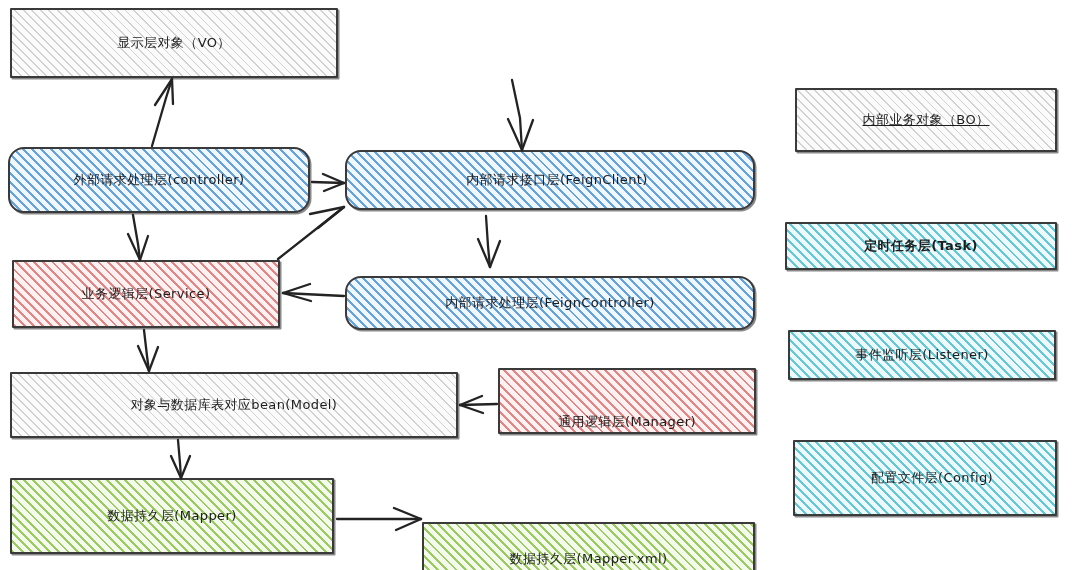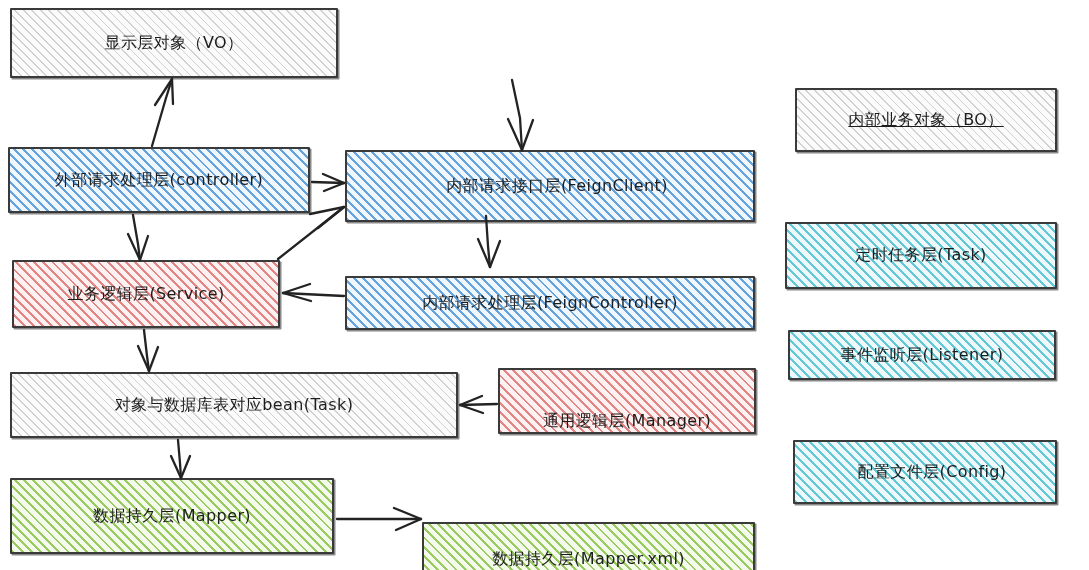--- a/index.html
+++ b/index.html
@@ -19,21 +19,21 @@
   }
   .node {
     position: absolute;
     box-sizing: border-box;
     display: flex;
     align-items: center;
     justify-content: center;
     border: 2.2px solid #3a3a3a;
     border-radius: 1px;
     color: #1d1d1d;
-    font-size: 16px;
+    font-size: 13px;
     letter-spacing: 0.4px;
     text-align: center;
     line-height: 1.15;
     padding: 2px 6px;
     z-index: 3;
     box-shadow: 1.5px 1.5px 0 rgba(40,40,40,0.55);
   }
   .node .label {
     position: relative;
     z-index: 2;
@@ -51,20 +51,21 @@
       rgba(255,255,255,0) 6px);
   }
   .fill-blue {
     background-color: #ddeefc;
     background-image: repeating-linear-gradient(
       45deg,
       rgba(80,150,215,0.85) 0px,
       rgba(80,150,215,0.85) 2.1px,
       rgba(255,255,255,0.55) 2.1px,
       rgba(255,255,255,0.55) 6.5px);
+    border-radius: 16px;
   }
   .fill-red {
     background-color: #fbe2e2;
     background-image: repeating-linear-gradient(
       45deg,
       rgba(219,110,110,0.8) 0px,
       rgba(219,110,110,0.8) 2.0px,
       rgba(255,255,255,0.5) 2.0px,
       rgba(255,255,255,0.5) 6.5px);
   }
@@ -115,49 +116,49 @@
 
 
   <div class="node fill-grey" style="left:795px; top:88px; width:262px; height:64px;text-decoration:underline;">
     <span class="label">内部业务对象（BO）</span>
   </div>
 
   <div class="node fill-blue" style="left:8px; top:147px; width:302px; height:66px;">
     <span class="label">外部请求处理层(controller)</span>
   </div>
 
-  <div class="node fill-blue" style="left:345px; top:150px; width:410px; height:72px;padding-left:20px;">
+  <div class="node fill-blue" style="left:345px; top:150px; width:410px; height:60px;padding-left:20px;">
     <span class="label">内部请求接口层(FeignClient)</span>
   </div>
 
-  <div class="node fill-cyan" style="left:785px; top:222px; width:272px; height:67px;">
+  <div class="node fill-cyan" style="left:785px; top:222px; width:272px; height:48px;font-weight:bold;">
     <span class="label">定时任务层(Task)</span>
   </div>
 
   <div class="node fill-red" style="left:12px; top:260px; width:268px; height:68px;">
     <span class="label">业务逻辑层(Service)</span>
   </div>
 
   <div class="node fill-blue" style="left:345px; top:268px; width:410px; height:54px;margin-top:8px;">
     <span class="label">内部请求处理层(FeignController)</span>
   </div>
 
   <div class="node fill-cyan" style="left:788px; top:330px; width:268px; height:50px;">
     <span class="label">事件监听层(Listener)</span>
   </div>
 
   <div class="node fill-grey" style="left:10px; top:372px; width:448px; height:66px;">
-    <span class="label">对象与数据库表对应bean(Task)</span>
+    <span class="label">对象与数据库表对应bean(Model)</span>
   </div>
 
   <div class="node fill-red" style="left:498px; top:368px; width:258px; height:66px;align-items:flex-end;">
     <span class="label">通用逻辑层(Manager)</span>
   </div>
 
-  <div class="node fill-cyan" style="left:793px; top:440px; width:264px; height:64px;padding-left:20px;">
+  <div class="node fill-cyan" style="left:793px; top:440px; width:264px; height:76px;padding-left:20px;">
     <span class="label">配置文件层(Config)</span>
   </div>
 
   <div class="node fill-green" style="left:10px; top:478px; width:324px; height:76px;">
     <span class="label">数据持久层(Mapper)</span>
   </div>
 
   <div class="node fill-green" style="left:422px; top:482px; width:333px; height:74px;margin-top:40px;">
     <span class="label">数据持久层(Mapper.xml)</span>
   </div>

